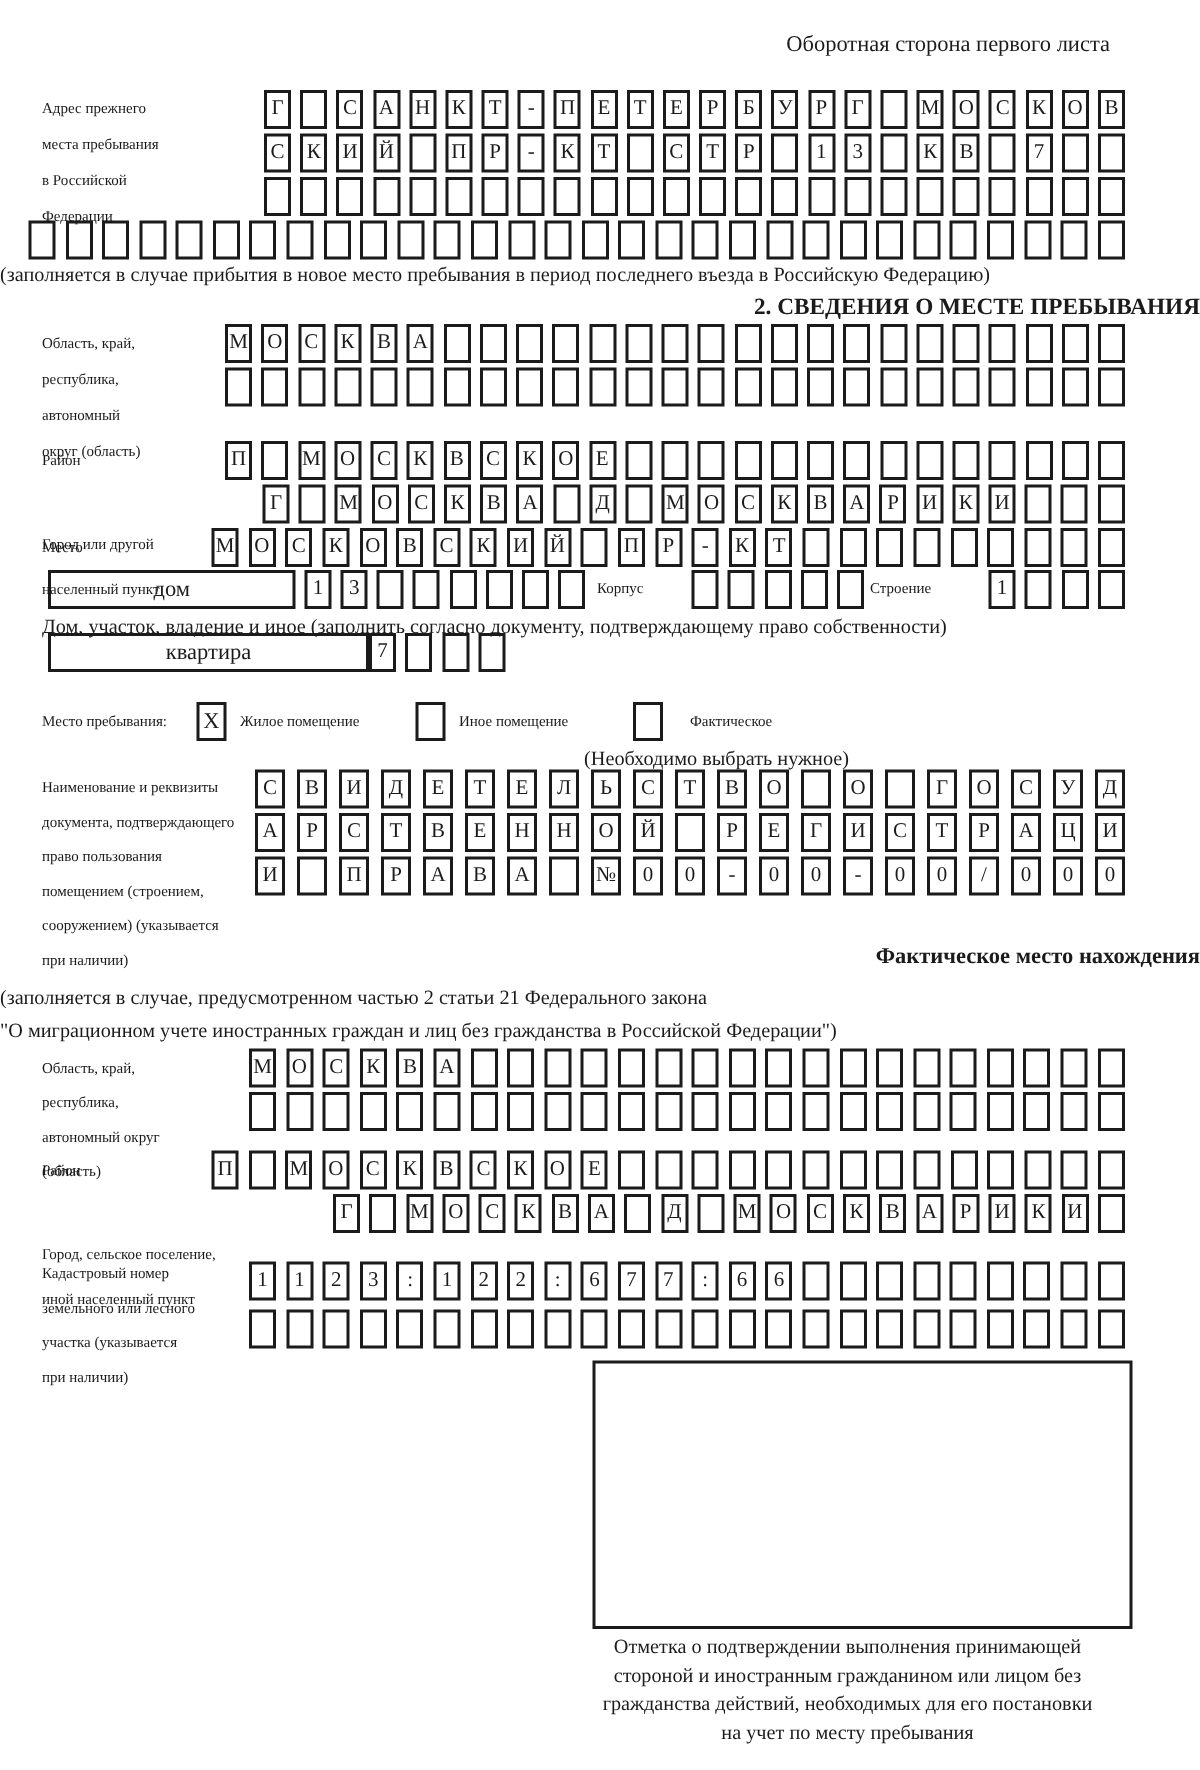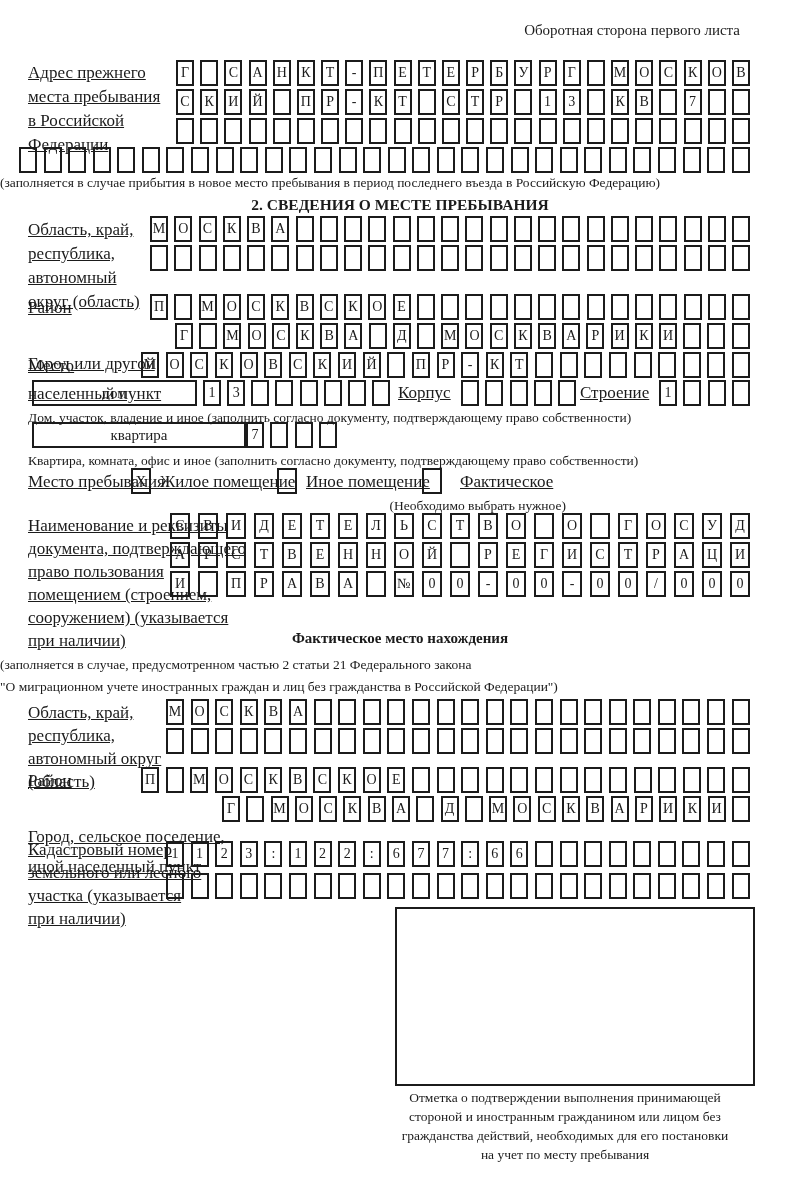--- a/index.html
+++ b/index.html
@@ -1,29 +1,29 @@
 <!DOCTYPE html>
 <html><head>
 <meta charset="utf-8">
 <style>
   html,body{margin:0;padding:0;background:#fff;}
   .page{position:relative;width:800px;height:1180px;background:#ffffff;
         font-family:"Liberation Serif","DejaVu Serif",serif;color:#1b1b1b;overflow:hidden;}
   .abs{position:absolute;}
-  .lbl{position:absolute;font-size:17px;line-height:24px;text-decoration:underline;}
+  .lbl{position:absolute;font-size:10px;line-height:24px;}
   .lines{white-space:pre-line;}
   .lh22{line-height:30px;margin-top:25px;}
   .lh23{line-height:23px;}
   .cellrow{position:absolute;display:flex;justify-content:space-between;}
   .cell{box-sizing:border-box;display:inline-block;width:18px;height:26px;
         border:2px solid #1b1b1b;font-size:14px;line-height:22px;text-align:center;
         font-family:"Liberation Serif",serif;}
   .wide .cell{width:20px;}
   .note{position:absolute;left:0;width:800px;font-size:13.5px;}
-  .title{position:absolute;left:0;width:800px;text-align:center;font-weight:bold;font-size:15.5px;}
+  .title{position:absolute;left:0;width:800px;text-align:right;font-weight:bold;font-size:15.5px;}
   .boxlbl{position:absolute;box-sizing:border-box;border:2px solid #1b1b1b;height:26px;
           text-align:center;font-size:15px;line-height:22px;}
   .chk{position:absolute;box-sizing:border-box;width:20px;height:26px;border:2px solid #1b1b1b;
        text-align:center;font-size:15px;line-height:22px;}
   .cap{position:absolute;font-size:13.5px;line-height:18px;}
   .stamp{position:absolute;border:2px solid #1b1b1b;background:#fff;}
 </style>
 </head>
 <body>
 
@@ -323,21 +323,20 @@
     </div>
   <div class="cap" style="left:28px;top:409px">Дом, участок, владение и иное (заполнить согласно документу, подтверждающему право собственности)</div>
 
   <div class="boxlbl" style="left:32px;top:422px;width:214px">квартира</div>
   <div class="cellrow" style="left:246px;top:422px;width:91px">
       <span class="cell">7</span>
       <span class="cell"></span>
       <span class="cell"></span>
       <span class="cell"></span>
     </div>
-  <div class="cap" style="left:28px;top:452px">Квартира, комната, офис и иное (заполнить согласно документу, подтверждающему право собственности)</div>
 
   <div class="lbl" style="left:28px;top:470px">Место пребывания:</div>
   <div class="chk" style="left:131px;top:468px">X</div>
   <div class="lbl" style="left:160px;top:470px">Жилое помещение</div>
   <div class="chk" style="left:277px;top:468px"></div>
   <div class="lbl" style="left:306px;top:470px">Иное помещение</div>
   <div class="chk" style="left:422px;top:468px"></div>
   <div class="lbl" style="left:460px;top:470px">Фактическое</div>
   <div class="abs" style="top:498px;left:0;width:566px;text-align:right;font-size:13.5px">(Необходимо выбрать нужное)</div>
 

